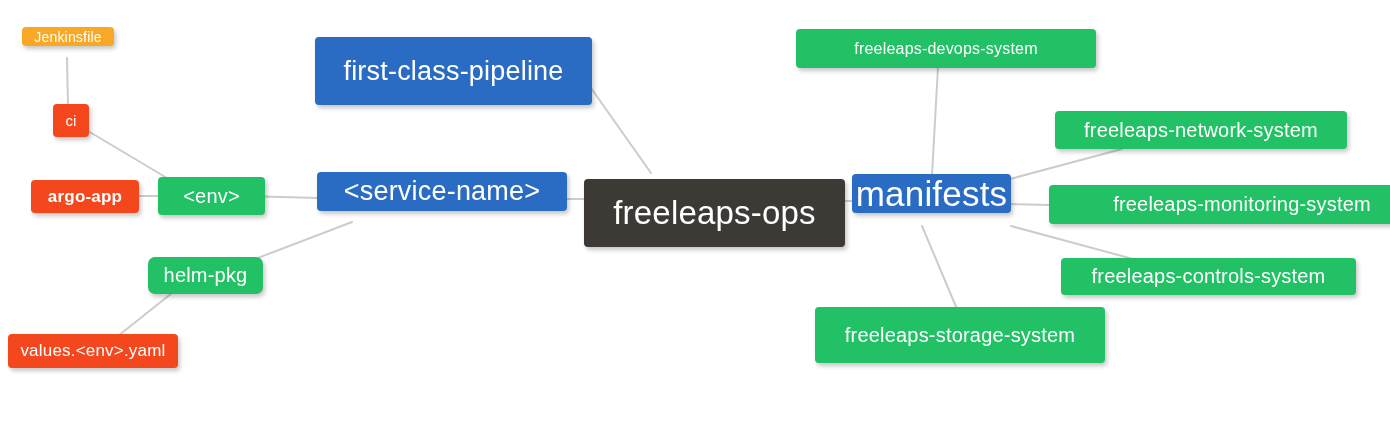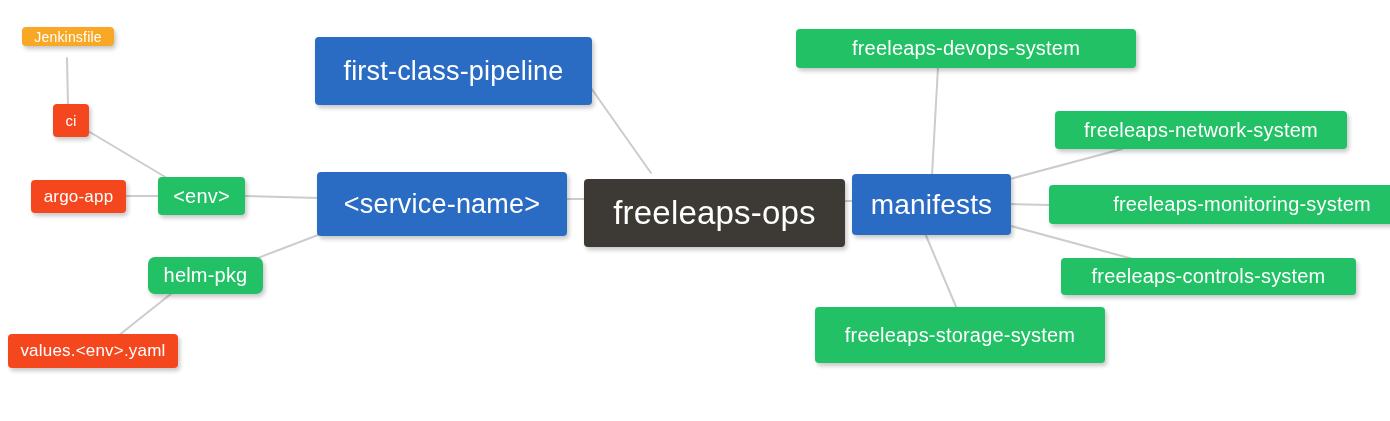--- a/index.html
+++ b/index.html
@@ -59,26 +59,26 @@
       <line x1="844" y1="201" x2="854" y2="201" stroke="#cccccc" stroke-width="2" stroke-linecap="round"></line>
       <line x1="932" y1="175" x2="938" y2="67" stroke="#cccccc" stroke-width="2" stroke-linecap="round"></line>
       <line x1="1010" y1="179" x2="1122" y2="149" stroke="#cccccc" stroke-width="2" stroke-linecap="round"></line>
       <line x1="1010" y1="204" x2="1050" y2="205" stroke="#cccccc" stroke-width="2" stroke-linecap="round"></line>
       <line x1="1011" y1="226" x2="1133" y2="259" stroke="#cccccc" stroke-width="2" stroke-linecap="round"></line>
       <line x1="922" y1="226" x2="957" y2="309" stroke="#cccccc" stroke-width="2" stroke-linecap="round"></line>
     </svg>
 
 <div class="node c-orange" style="left: 22px; top: 27px; width: 92px; height: 19px; font-size: 14px;">Jenkinsfile</div>
     <div class="node c-red" style="left: 53px; top: 104px; width: 36px; height: 33px; font-size: 15px;">ci</div>
-    <div class="node c-red" style="left: 31px; top: 180px; width: 95px; height: 33px; font-size: 17px;">argo-app</div>
-    <div class="node c-green" style="left: 158px; top: 177px; width: 87px; height: 38px; font-size: 20px;">&lt;env&gt;</div>
+    <div class="node c-red" style="left: 31px; top: 180px; width: 108px; height: 33px; font-size: 17px; font-weight: bold;">argo-app</div>
+    <div class="node c-green" style="left: 158px; top: 177px; width: 107px; height: 38px; font-size: 20px;">&lt;env&gt;</div>
     <div class="node c-blue" style="left: 315px; top: 37px; width: 277px; height: 68px; font-size: 27px;">first-class-pipeline</div>
-    <div class="node c-blue" style="left: 317px; top: 172px; width: 250px; height: 64px; font-size: 27px;">&lt;service-name&gt;</div>
+    <div class="node c-blue" style="left: 317px; top: 172px; width: 250px; height: 39px; font-size: 27px;">&lt;service-name&gt;</div>
     <div class="node c-dark" style="left: 584px; top: 171px; width: 261px; height: 68px; font-size: 33px; margin-top: 8px;">freeleaps-ops</div>
-    <div class="node c-blue" style="left: 852px; top: 174px; width: 159px; height: 61px; font-size: 28px;">manifests</div>
-    <div class="node c-green" style="left: 796px; top: 29px; width: 340px; height: 39px; font-size: 20px;">freeleaps-devops-system</div>
+    <div class="node c-blue" style="left: 852px; top: 174px; width: 159px; height: 39px; font-size: 35px;">manifests</div>
+    <div class="node c-green" style="left: 796px; top: 29px; width: 300px; height: 39px; font-size: 16px;">freeleaps-devops-system</div>
     <div class="node c-green" style="left: 1055px; top: 111px; width: 292px; height: 38px; font-size: 20px;">freeleaps-network-system</div>
     <div class="node c-green" style="left: 1049px; top: 185px; width: 386px; height: 39px; font-size: 20px;">freeleaps-monitoring-system</div>
     <div class="node c-green" style="left: 1061px; top: 258px; width: 295px; height: 37px; font-size: 20px;">freeleaps-controls-system</div>
     <div class="node c-green" style="left: 815px; top: 307px; width: 290px; height: 56px; font-size: 20px;">freeleaps-storage-system</div>
     <div class="node c-green" style="left: 148px; top: 257px; width: 115px; height: 37px; font-size: 20px; border-radius: 7px;">helm-pkg</div>
     <div class="node c-red" style="left: 8px; top: 334px; width: 170px; height: 34px; font-size: 17px;">values.&lt;env&gt;.yaml</div>
   </div>
 
 </body></html>

